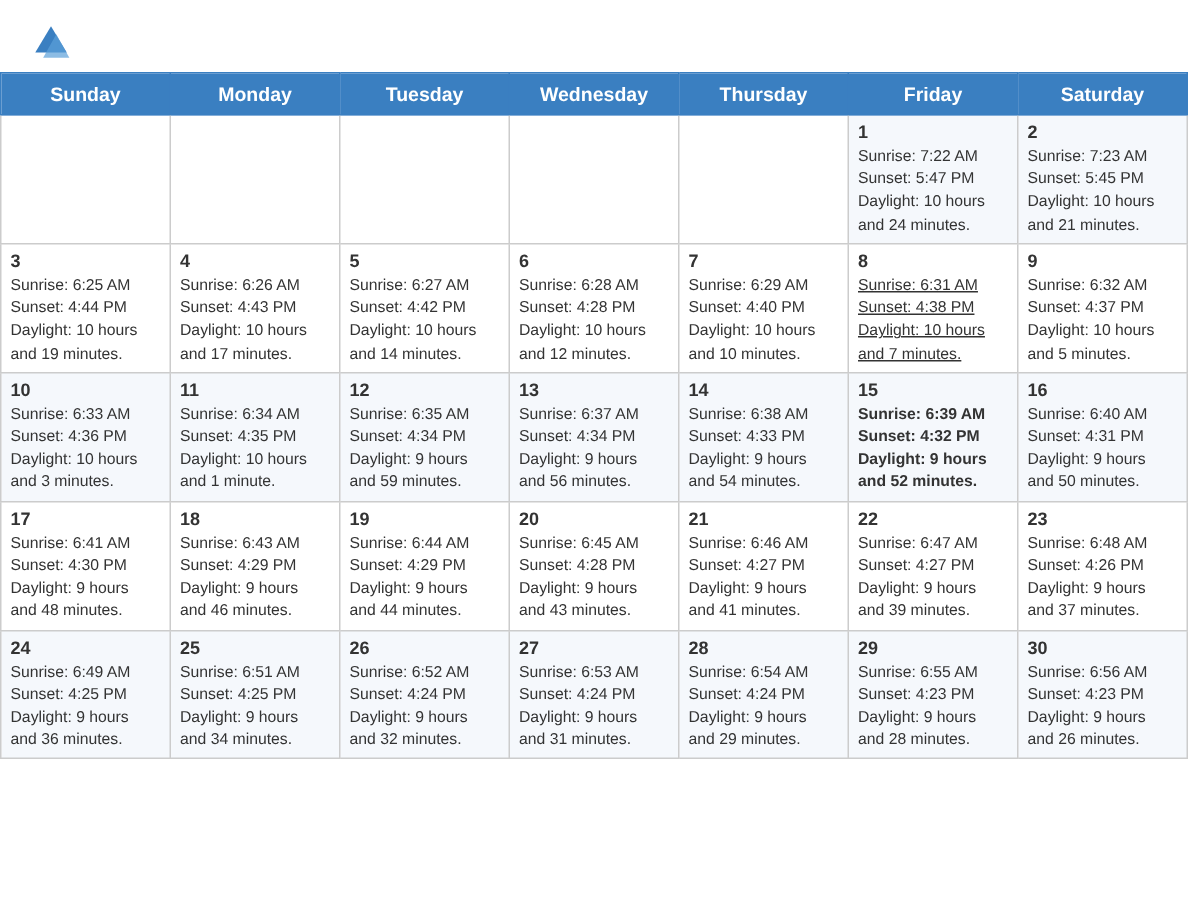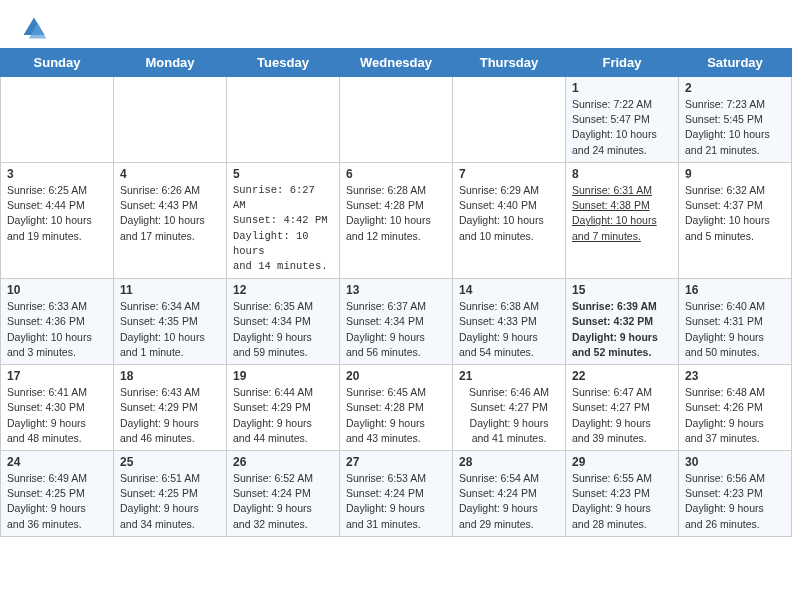--- a/index.html
+++ b/index.html
@@ -156,21 +156,21 @@
         </td>
         <td>
           <span class="day-number">4</span>
           <div class="day-info" style="white-space: pre-line;">Sunrise: 6:26 AM
 Sunset: 4:43 PM
 Daylight: 10 hours
 and 17 minutes.</div>
         </td>
         <td>
           <span class="day-number">5</span>
-          <div class="day-info" style="white-space: pre-line; font-family: Liberation Mono, monospace;">Sunrise: 6:27 AM
+          <div class="day-info" style="white-space: pre-line;">Sunrise: 6:27 AM
 Sunset: 4:42 PM
 Daylight: 10 hours
 and 14 minutes.</div>
         </td>
         <td>
           <span class="day-number">6</span>
           <div class="day-info" style="white-space: pre-line;">Sunrise: 6:28 AM
 Sunset: 4:28 PM
 Daylight: 10 hours
 and 12 minutes.</div>
@@ -272,21 +272,21 @@
         </td>
         <td>
           <span class="day-number">20</span>
           <div class="day-info" style="white-space: pre-line;">Sunrise: 6:45 AM
 Sunset: 4:28 PM
 Daylight: 9 hours
 and 43 minutes.</div>
         </td>
         <td>
           <span class="day-number">21</span>
-          <div class="day-info" style="white-space: pre-line; text-align: center;">Sunrise: 6:46 AM
+          <div class="day-info" style="white-space: pre-line;">Sunrise: 6:46 AM
 Sunset: 4:27 PM
 Daylight: 9 hours
 and 41 minutes.</div>
         </td>
         <td>
           <span class="day-number">22</span>
           <div class="day-info" style="white-space: pre-line;">Sunrise: 6:47 AM
 Sunset: 4:27 PM
 Daylight: 9 hours
 and 39 minutes.</div>

